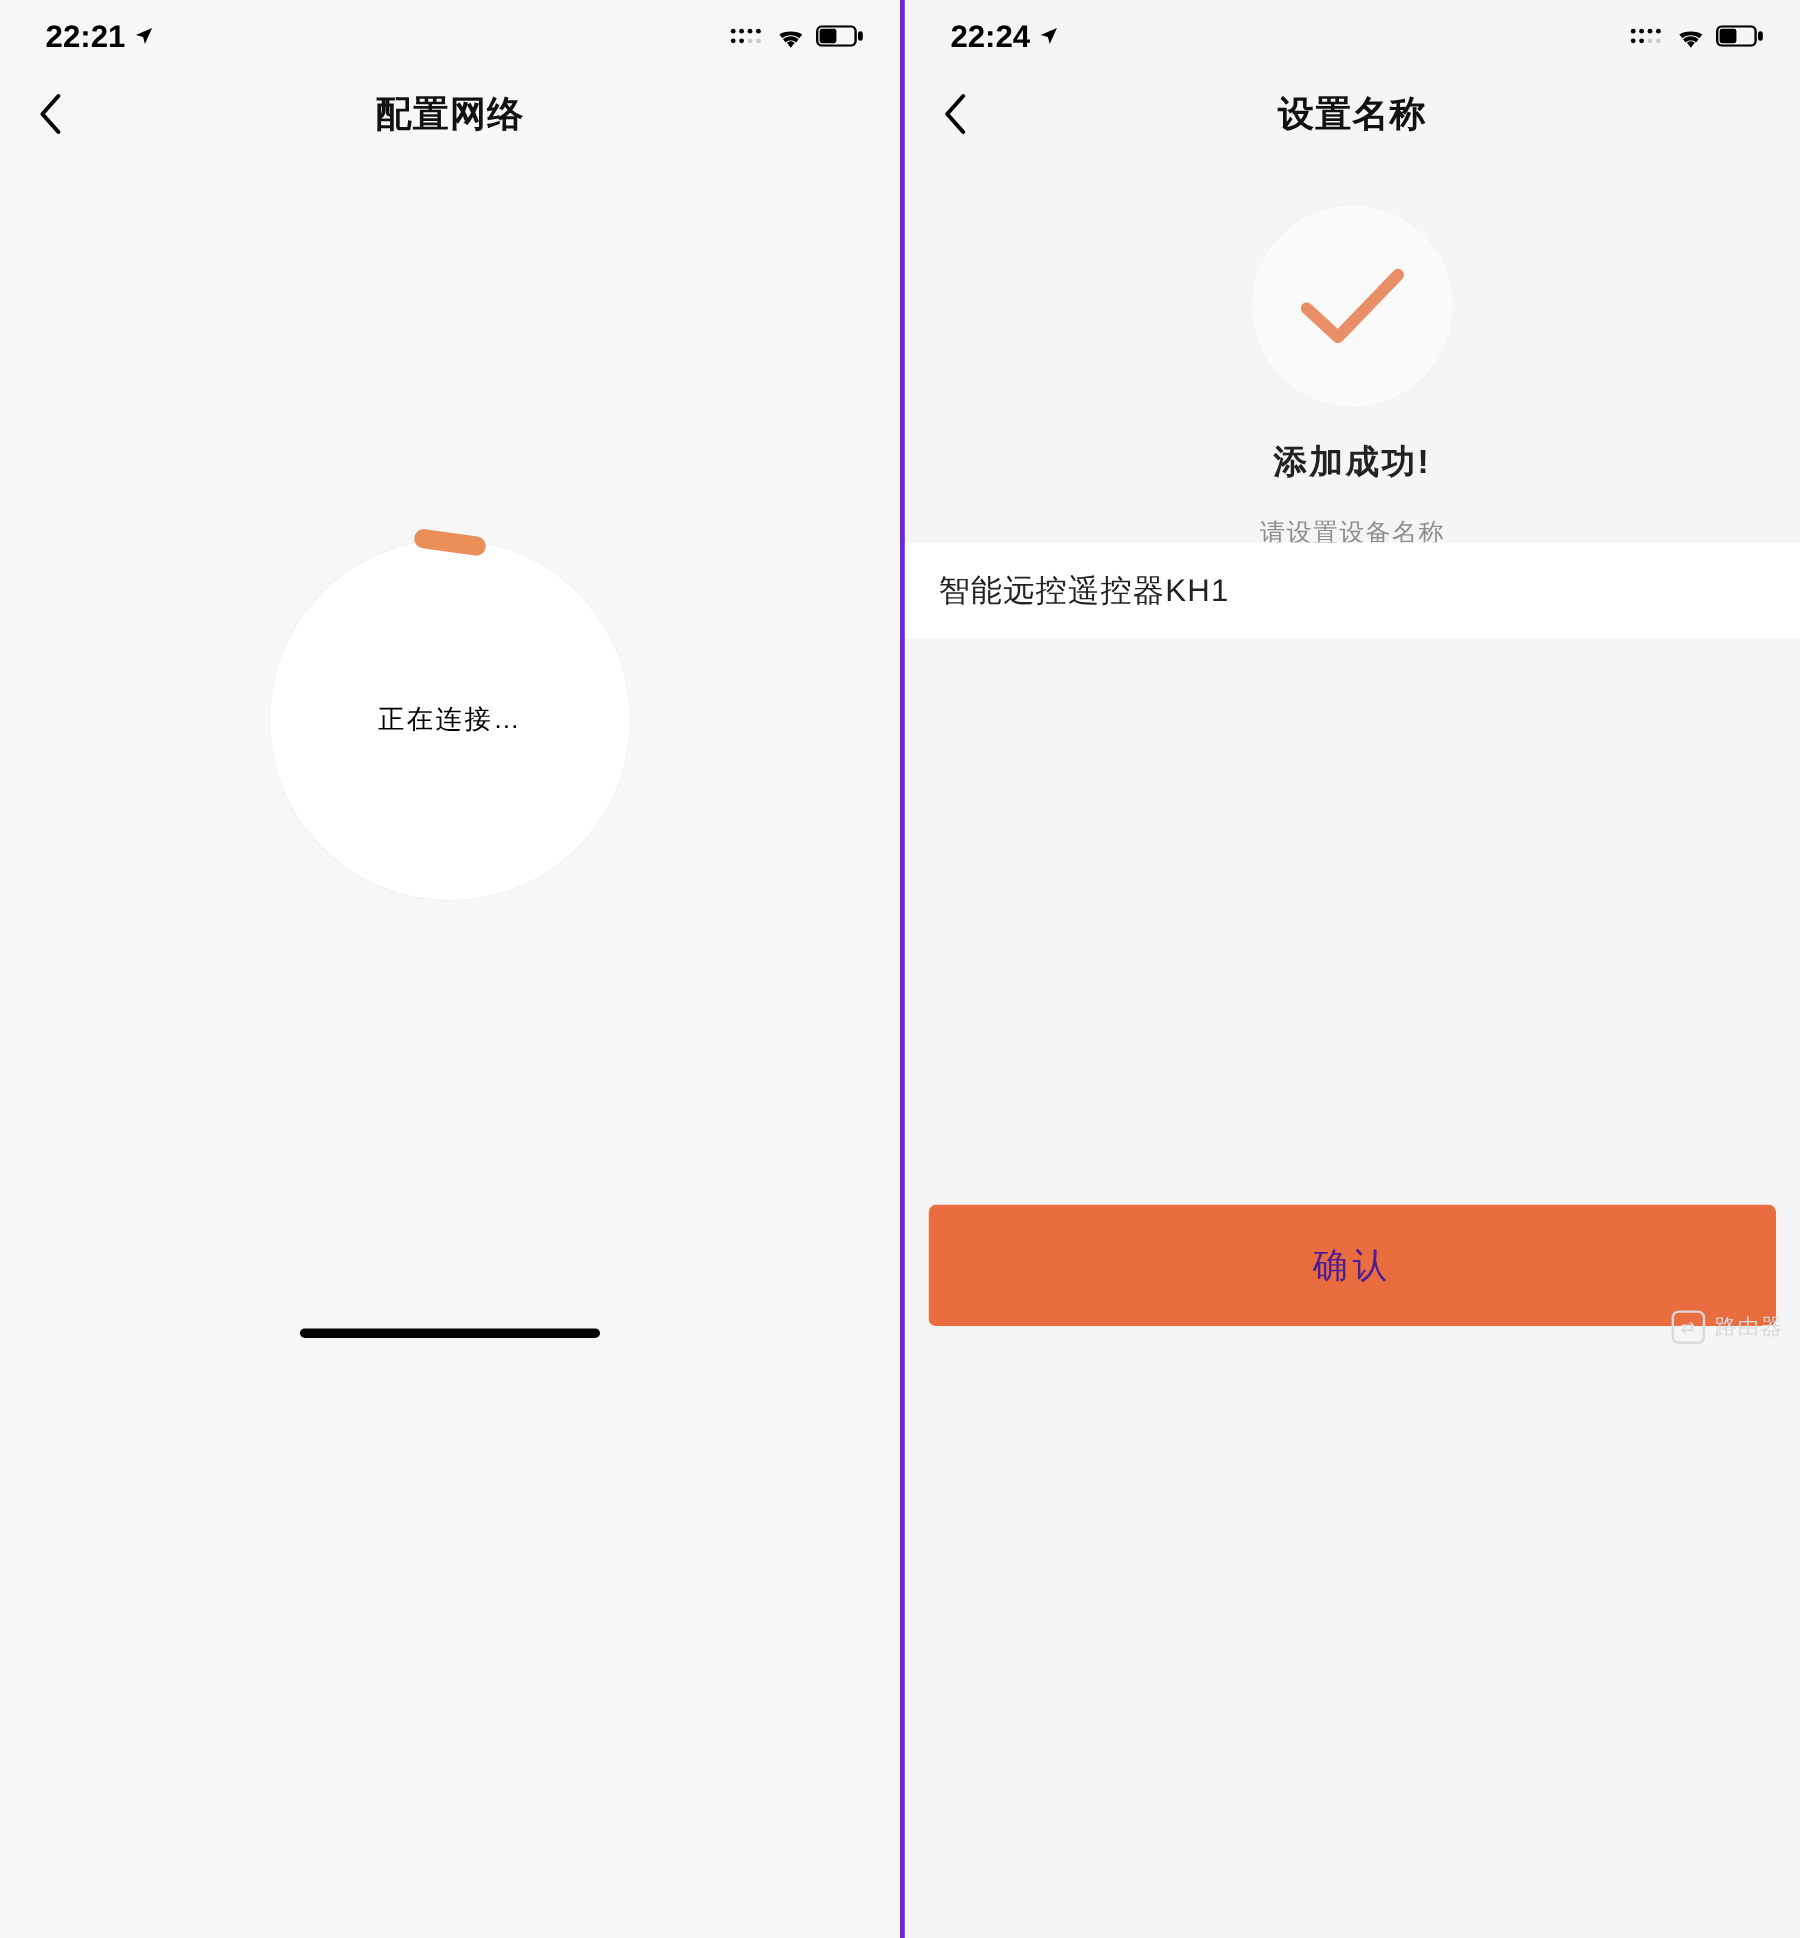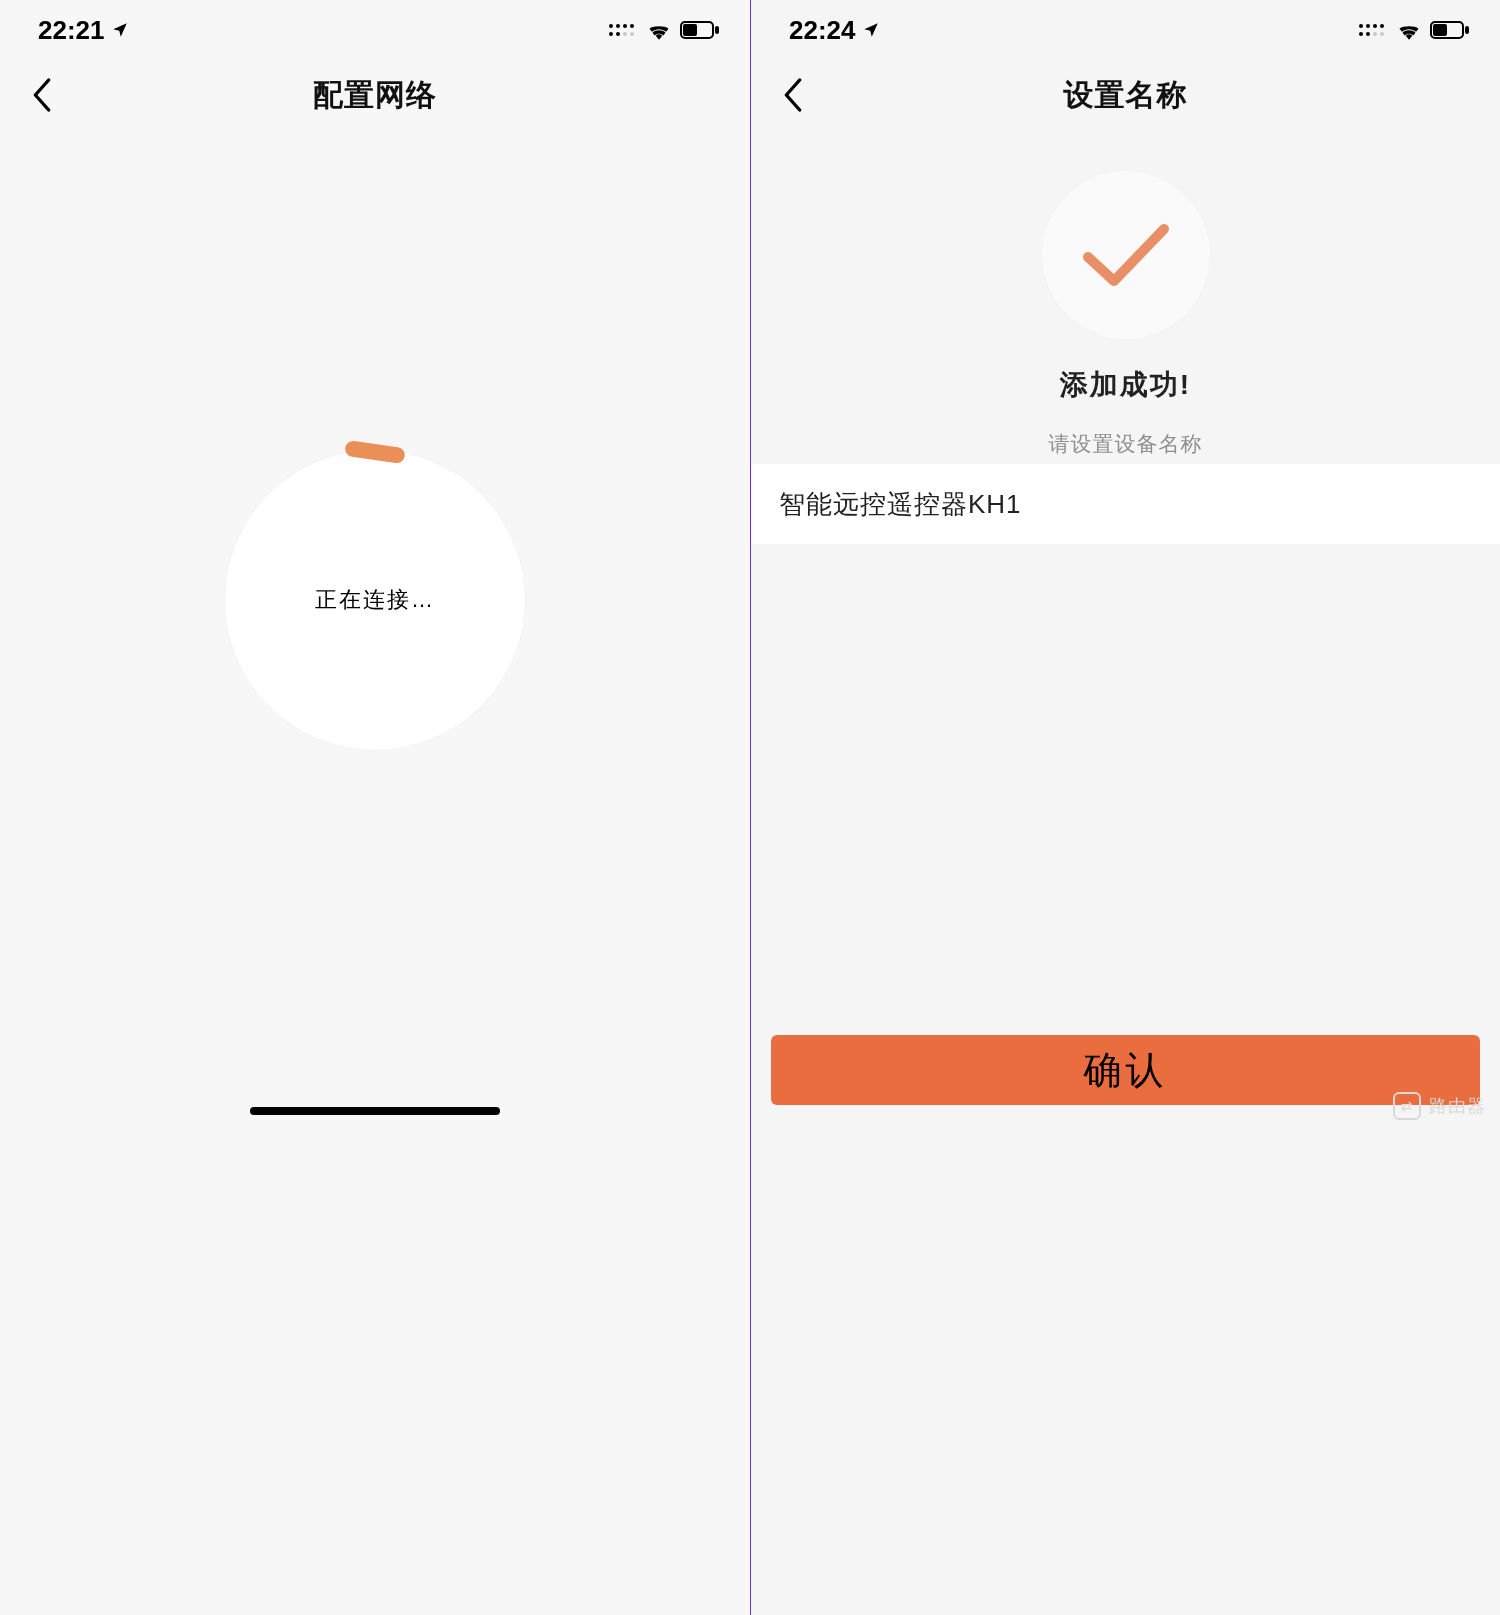--- a/index.html
+++ b/index.html
@@ -9,21 +9,21 @@
     font-family: -apple-system, "PingFang SC", "Helvetica Neue", Arial, sans-serif;
     background: #ffffff;
   }
   .phone {
     position: relative;
     width: 750px;
     height: 1615px;
     overflow: hidden;
   }
   .phone-left  { background: #f7f7f7; }
-  .phone-right { background: #f5f5f5; border-left: 1px solid #6d28d9; }
+  .phone-right { background: #f5f5f5; border-left: 4px solid #6d28d9; }
 
   
   .status-bar {
     position: absolute;
     top: 0; left: 0; right: 0;
     height: 60px;
     display: flex;
     align-items: center;
     justify-content: space-between;
     padding: 0 30px 0 38px;
@@ -113,42 +113,42 @@
     letter-spacing: 2px;
   }
   .success-sub {
     margin-top: 26px;
     font-size: 21px;
     color: #8e8e8e;
     letter-spacing: 1px;
   }
   .name-input {
     position: absolute;
-    top: 464px; left: 0; right: 0;
+    top: 452px; left: 0; right: 0;
     height: 80px;
     background: #ffffff;
     display: flex;
     align-items: center;
     padding: 0 28px;
     font-size: 26px;
     color: #222;
     letter-spacing: 1px;
     border: none;
     outline: none;
   }
 
   .confirm-btn {
     position: absolute;
     left: 20px; right: 20px; bottom: 510px;
-    height: 70px;
+    height: 101px;
     background: #e96d3f;
     border-radius: 6px;
     display: flex; align-items: center; justify-content: center;
-    color: #000000;
-    font-size: 38px;
+    color: #4c1d95;
+    font-size: 29px;
     letter-spacing: 4px;
     border: none;
   }
 
   
   .home-indicator {
     position: absolute;
     left: 50%; bottom: 500px;
     transform: translateX(-50%);
     width: 250px; height: 8px;

